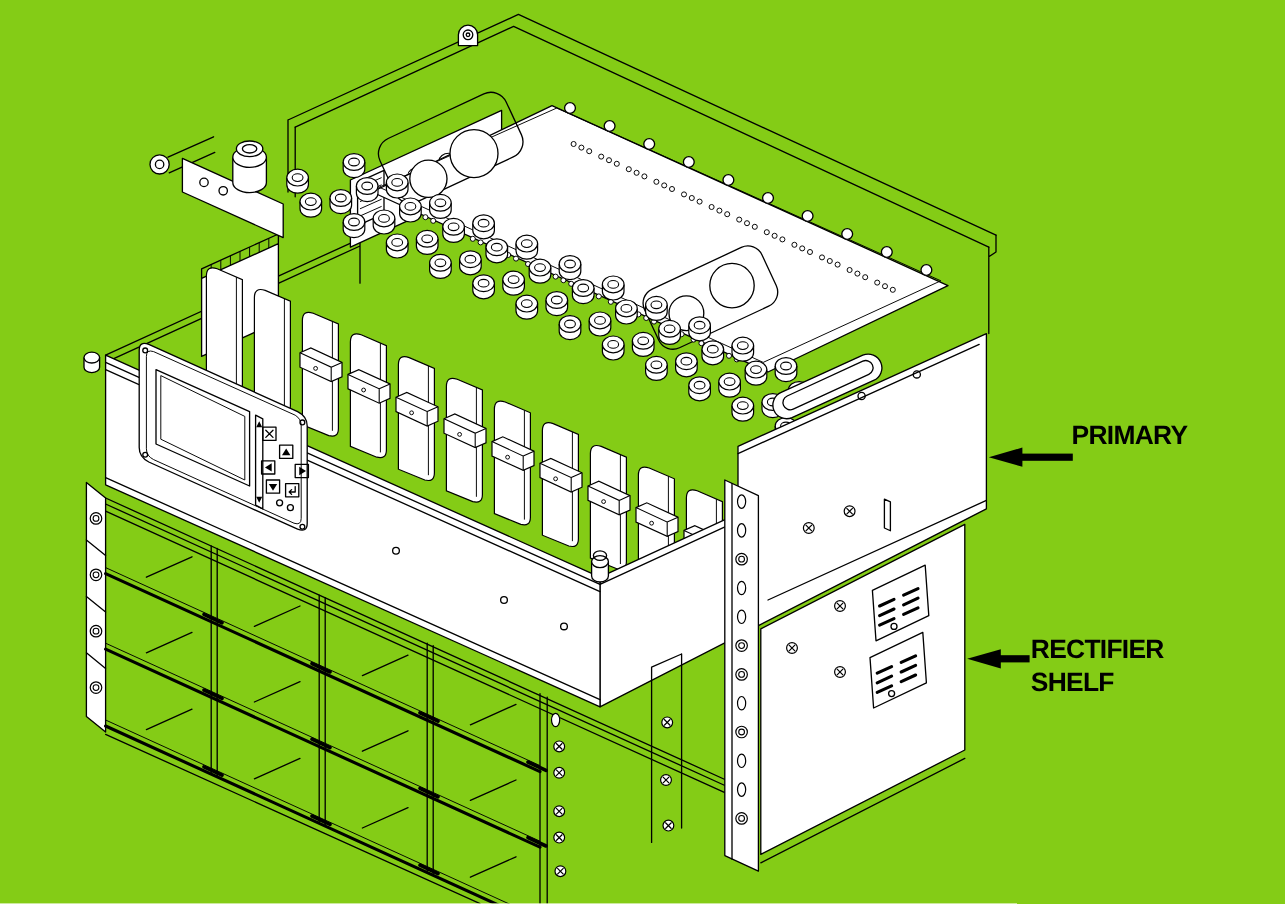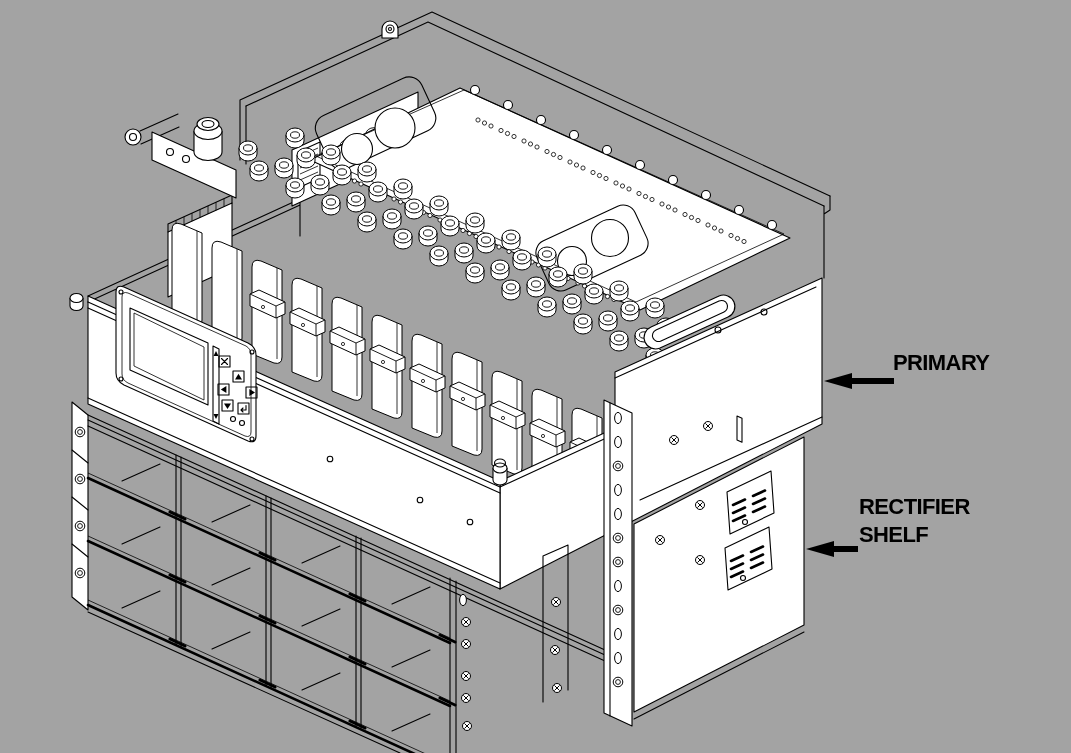--- a/index.html
+++ b/index.html
@@ -1,18 +1,18 @@
 <!DOCTYPE html>
 <html><head>
 <meta charset="utf-8">
 <style>
   html,body { margin:0; padding:0; background:#ffffff; }
   .stage {
     position:relative; width:1071px; height:753px; overflow:hidden;
-    background:#a3a3a3; font-family:"Liberation Sans", sans-serif;
+    background:#84cc16; font-family:"Liberation Sans", sans-serif;
   }
   .stage svg { position:absolute; left:0; top:0; }
   
   .f  { fill:#ffffff; stroke:#000000; stroke-width:1.1; stroke-linejoin:round; }
   .l  { fill:none; stroke:#000000; stroke-width:1.1; stroke-linecap:round; stroke-linejoin:round; }
   .t  { fill:none; stroke:#000000; stroke-width:2.6; stroke-linecap:round; }
   .d3 { fill:none; stroke:#000000; stroke-width:3;   stroke-linecap:round; }
   .thin { fill:none; stroke:#000000; stroke-width:0.8; }
   .blk { fill:#000000; stroke:none; }
   .callout {
@@ -427,17 +427,17 @@
   </g>
   <g>
     <path class="blk" d="M806,549 L834,541 L834,557 Z"></path>
     <rect class="blk" x="832" y="546" width="26" height="6"></rect>
   </g>
 </svg>
 
 <div class="callout" style="left:893px; top:349px;">
   <span>PRIMARY</span>
 </div>
-<div class="callout" style="left:859px; top:493px;">
+<div class="callout" style="left:859px; top:527px;">
   <span>RECTIFIER</span>
   <span>SHELF</span>
 </div>
 </div>
 
 </body></html>

